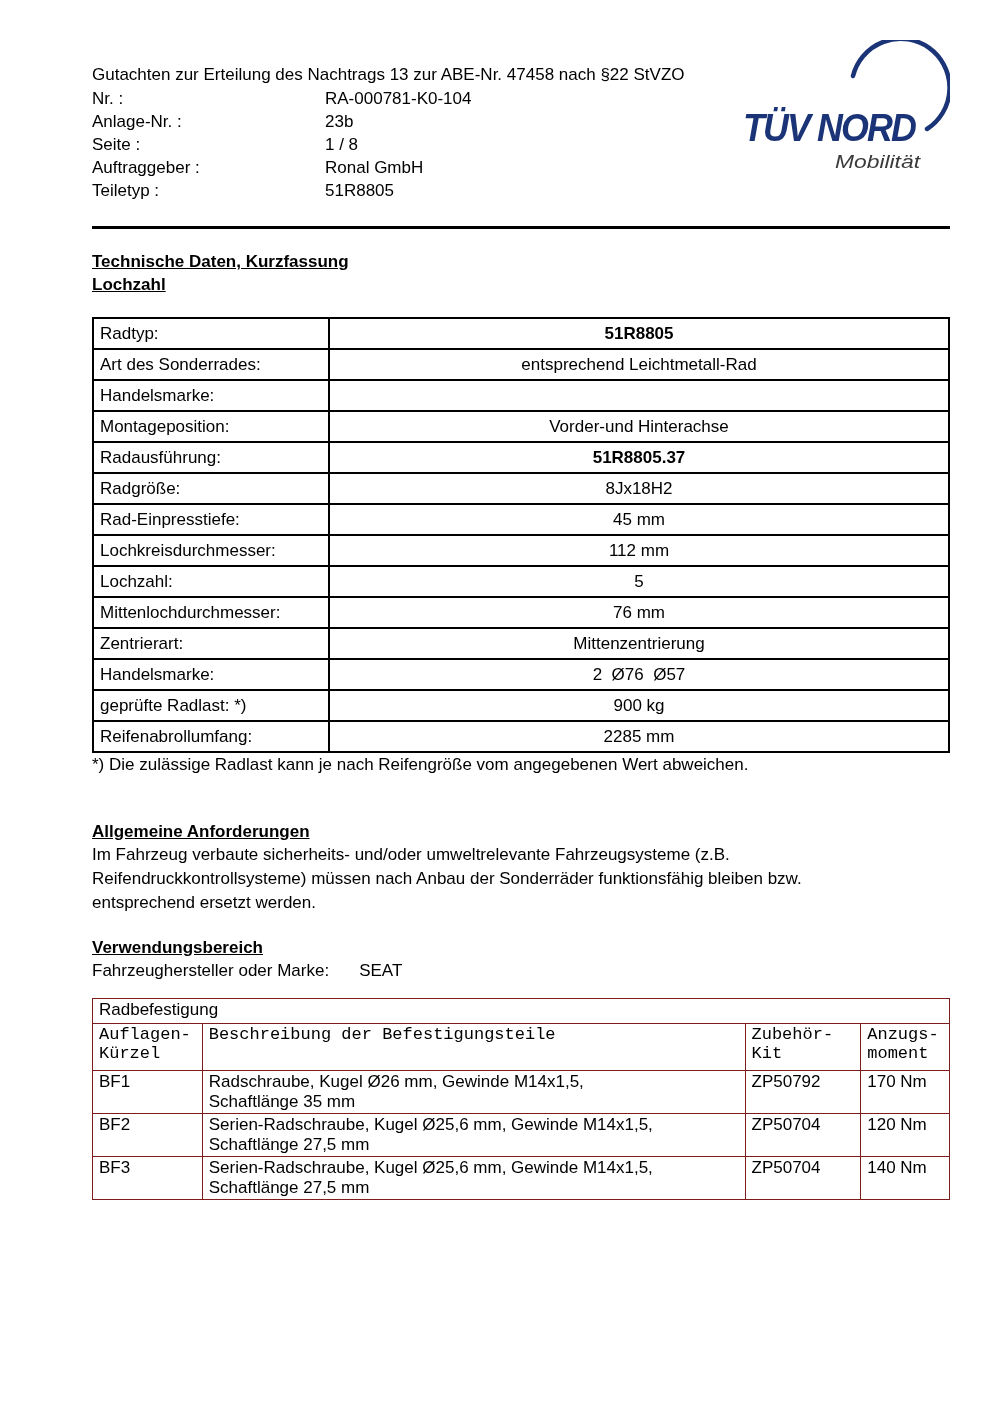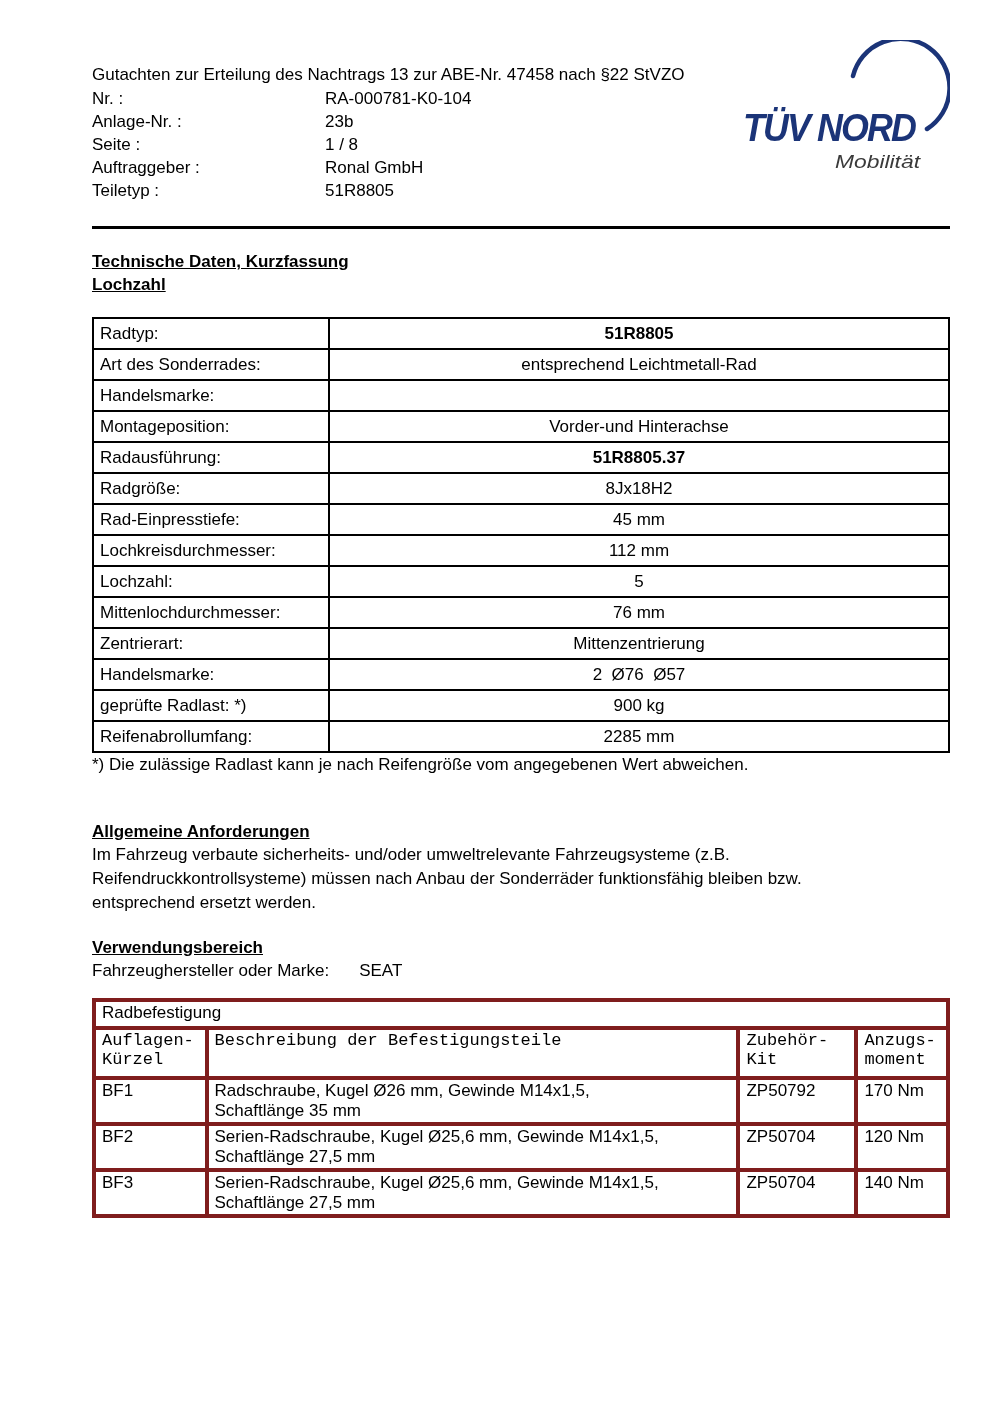--- a/index.html
+++ b/index.html
@@ -64,21 +64,21 @@
   .vehicle-line { line-height: 24px; }
   .vehicle-line .value { margin-left: 30px; }
   
   table.btable {
     border-collapse: collapse;
     width: 858px;
     margin-top: 15px;
     font-size: 17px;
   }
   table.btable td {
-    border: 4px solid #7f1d1d;
+    border: 1px solid #7f1d1d;
     padding: 1px 6px;
     vertical-align: top;
     text-align: left;
   }
   table.btable td.title-cell { height: 22px; }
   table.btable tr.head-row td { height: 44px; font-family: Liberation Mono, monospace; }
   table.btable tr.data-row td { height: 40px; }
   table.btable .col-code  { width: 97px;  }
   table.btable .col-desc  { width: 551px; }
   table.btable .col-kit   { width: 104px; }

